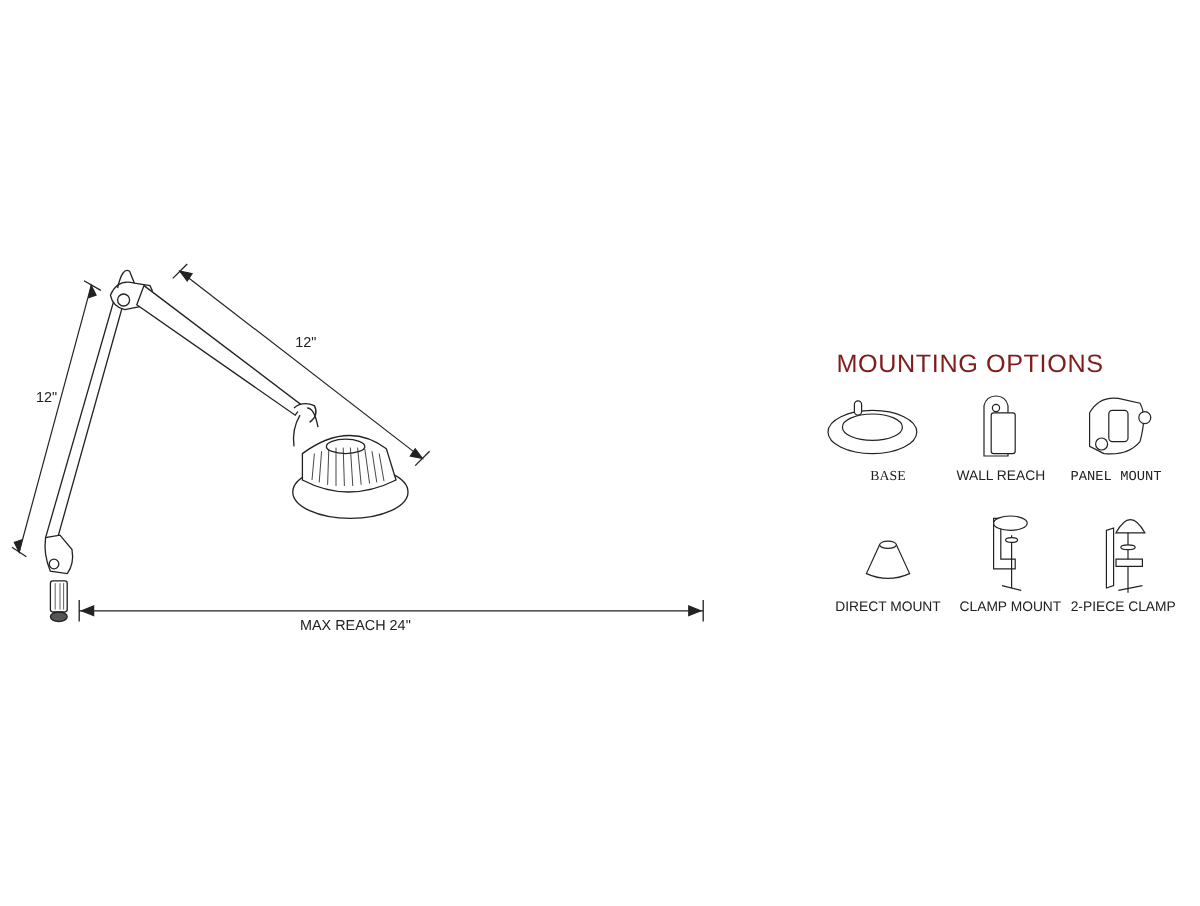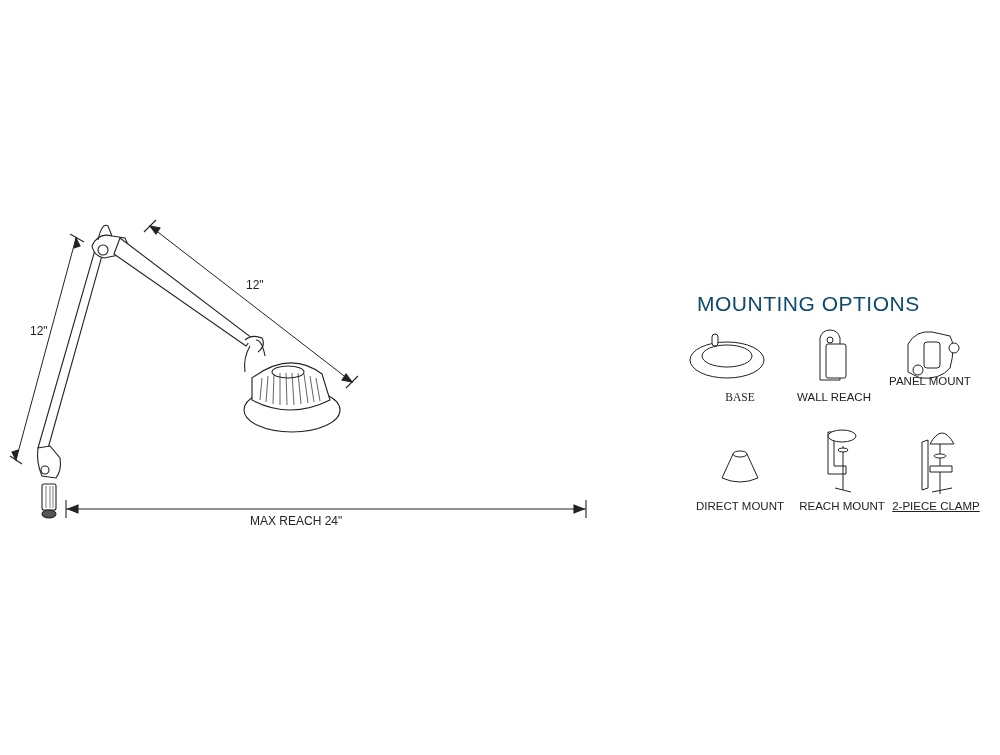--- a/index.html
+++ b/index.html
@@ -1,19 +1,19 @@
 <!DOCTYPE html>
 <html><head>
 <meta charset="utf-8">
 <style>
   html, body { margin:0; padding:0; background:#ffffff; }
   body { width:1000px; height:755px; position:relative; overflow:hidden; font-family:"Liberation Sans", sans-serif; color:#1a1a1a; }
   svg { position:absolute; left:0; top:0; }
   .dim-label { position:absolute; font-size:12px; color:#222; white-space:nowrap; }
-  .title { position:absolute; left:697px; top:292px; font-size:21px; font-weight:300; letter-spacing:0.5px; color:#0c4a6e; white-space:nowrap; }
+  .title { position:absolute; left:697px; top:292px; font-size:21px; font-weight:300; letter-spacing:0.5px; color:#7f1d1d; white-space:nowrap; }
   .opt-label { position:absolute; font-size:11.5px; color:#222; white-space:nowrap; transform:translateX(-50%); }
 </style>
 </head>
 <body>
 
 <svg width="620" height="560" viewBox="0 0 620 560" fill="none" stroke="#222" stroke-width="1.1">
 
   <path d="M38,448 L95,250 L103,252 L47,452 Z" fill="#fff"></path>
 
   <path d="M92,246 Q98,232 112,236 L125,238 Q130,246 124,254 L104,258 Q94,256 92,246 Z" fill="#fff"></path>
@@ -115,16 +115,16 @@
     <path d="M930,444 Q942,422 954,444 Z"></path>
     <line x1="940" y1="444" x2="940" y2="494"></line>
     <ellipse cx="940" cy="456" rx="6" ry="2"></ellipse>
     <path d="M930,466 L952,466 L952,472 L930,472 Z"></path>
     <line x1="932" y1="492" x2="952" y2="488"></line>
   </g>
 </svg>
 
 <div class="opt-label" style="left:740px; top:391px;font-family:Liberation Serif, serif;">BASE</div>
 <div class="opt-label" style="left:834px; top:391px;">WALL REACH</div>
-<div class="opt-label" style="left:930px; top:375px;">PANEL MOUNT</div>
+<div class="opt-label" style="left:930px; top:391px;font-family:Liberation Mono, monospace;">PANEL MOUNT</div>
 <div class="opt-label" style="left:740px; top:500px;">DIRECT MOUNT</div>
-<div class="opt-label" style="left:842px; top:500px;">REACH MOUNT</div>
-<div class="opt-label" style="left:936px; top:500px;text-decoration:underline;">2-PIECE CLAMP</div>
+<div class="opt-label" style="left:842px; top:500px;">CLAMP MOUNT</div>
+<div class="opt-label" style="left:936px; top:500px;">2-PIECE CLAMP</div>
 
 </body></html>

